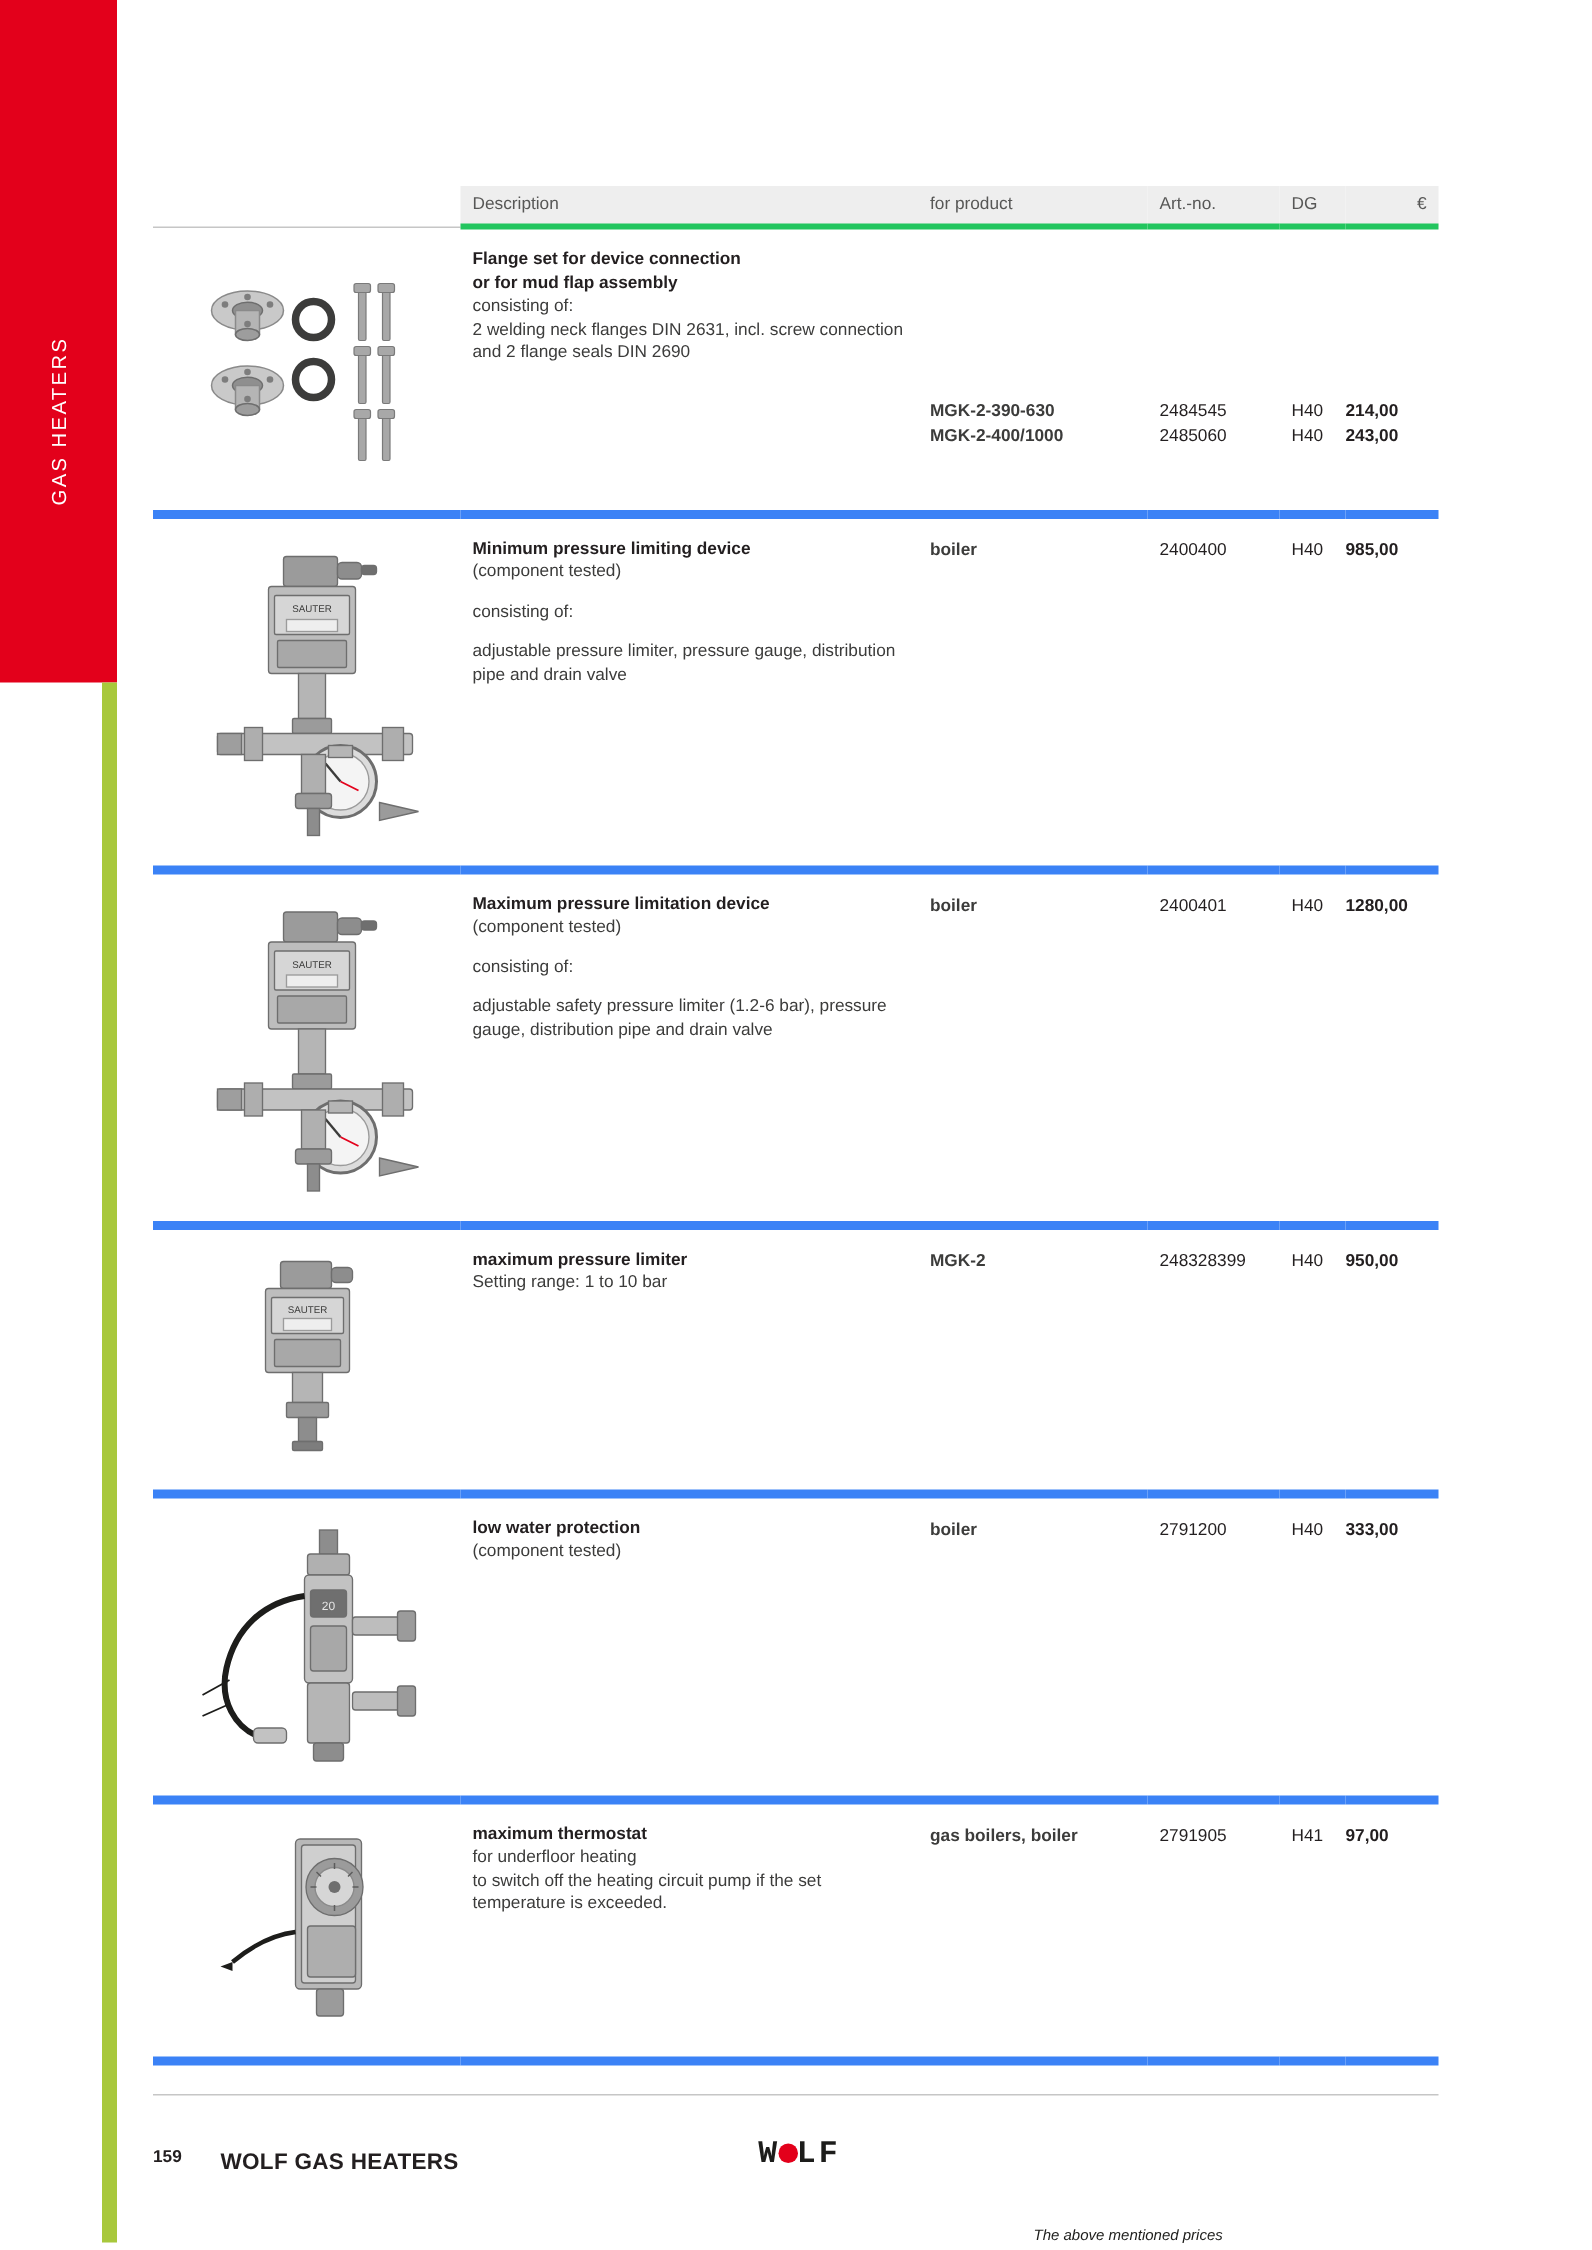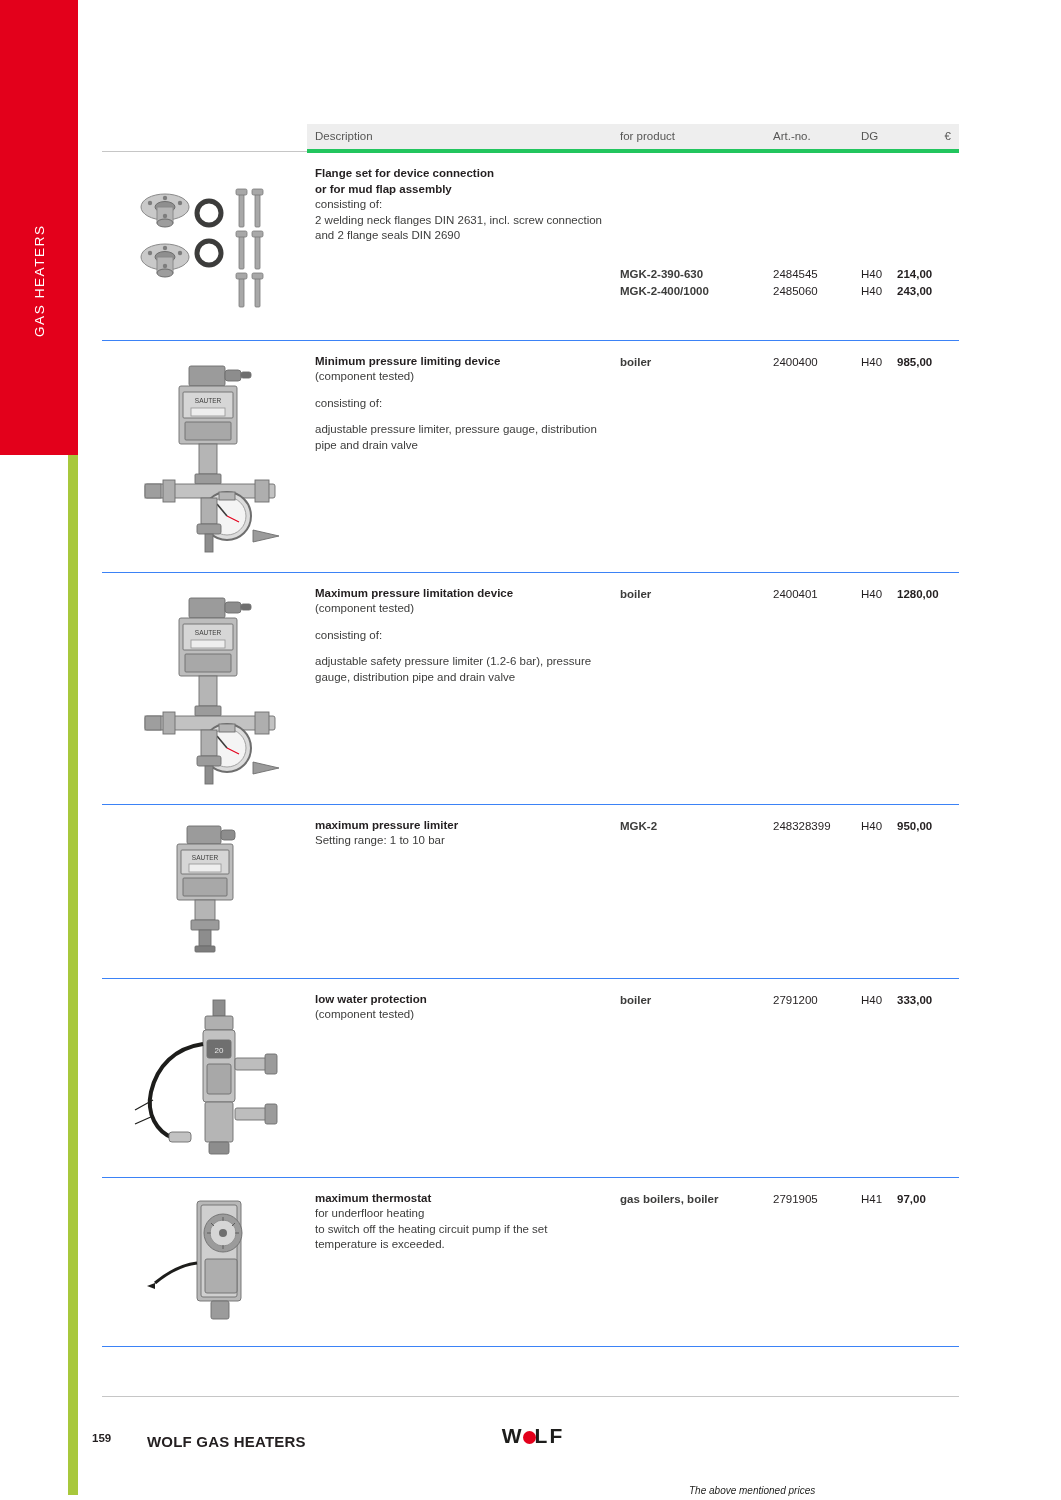--- a/index.html
+++ b/index.html
@@ -97,21 +97,21 @@
     border-bottom: 4px solid #22c55e;
     background: #eeeeee;
     vertical-align: bottom;
   }
   .table thead th.blank { background: #ffffff; border-bottom: 1px solid #c6c6c6; }
   .table thead th.price { text-align: right; padding-right: 8px; }
   .table thead th.pad   { padding-left: 8px; }
 
   .table tbody td {
     vertical-align: top;
-    border-bottom: 1px solid #3b82f6;
+    border-bottom: 6px solid #3b82f6;
     padding: 13px 0 10px 0;
     color: #231f20;
     margin-top: 28px;
   }
   .table tbody td.pad   { padding-left: 8px; padding-right: 8px; }
   .table tbody td.price { text-align: left; padding-right: 8px; font-weight: bold; }
   .cell-img { padding: 0; text-align: center; vertical-align: top; }
 
   .d-title { font-weight: bold; line-height: 1.35; }
   .d-sub   { color: #3c3c3b; line-height: 1.35; }
@@ -127,21 +127,21 @@
   .footer-rule {
     position: absolute;
     left: 102px;
     top: 1396px;
     width: 857px;
     height: 1px;
     background: #c6c6c6;
   }
   .pg-num {
     position: absolute;
-    left: 92px;
+    left: 102px;
     top: 1432px;
     font-size: 11.5px;
     font-weight: bold;
   }
   .pg-label {
     position: absolute;
     left: 147px;
     top: 1433px;
     font-size: 15px;
     font-weight: bold;
@@ -156,20 +156,21 @@
     display: flex;
     align-items: center;
     justify-content: center;
   }
   .logo-text {
     font-size: 21px;
     font-weight: bold;
     letter-spacing: 2px;
     color: #1d1d1b;
     position: relative;
+    font-family: Liberation Mono, monospace;
   }
   .logo-dot {
     display: inline-block;
     width: 13px;
     height: 13px;
     border-radius: 50%;
     background: #e3001b;
     position: relative;
     top: 1px;
     margin: 0 -1px;

